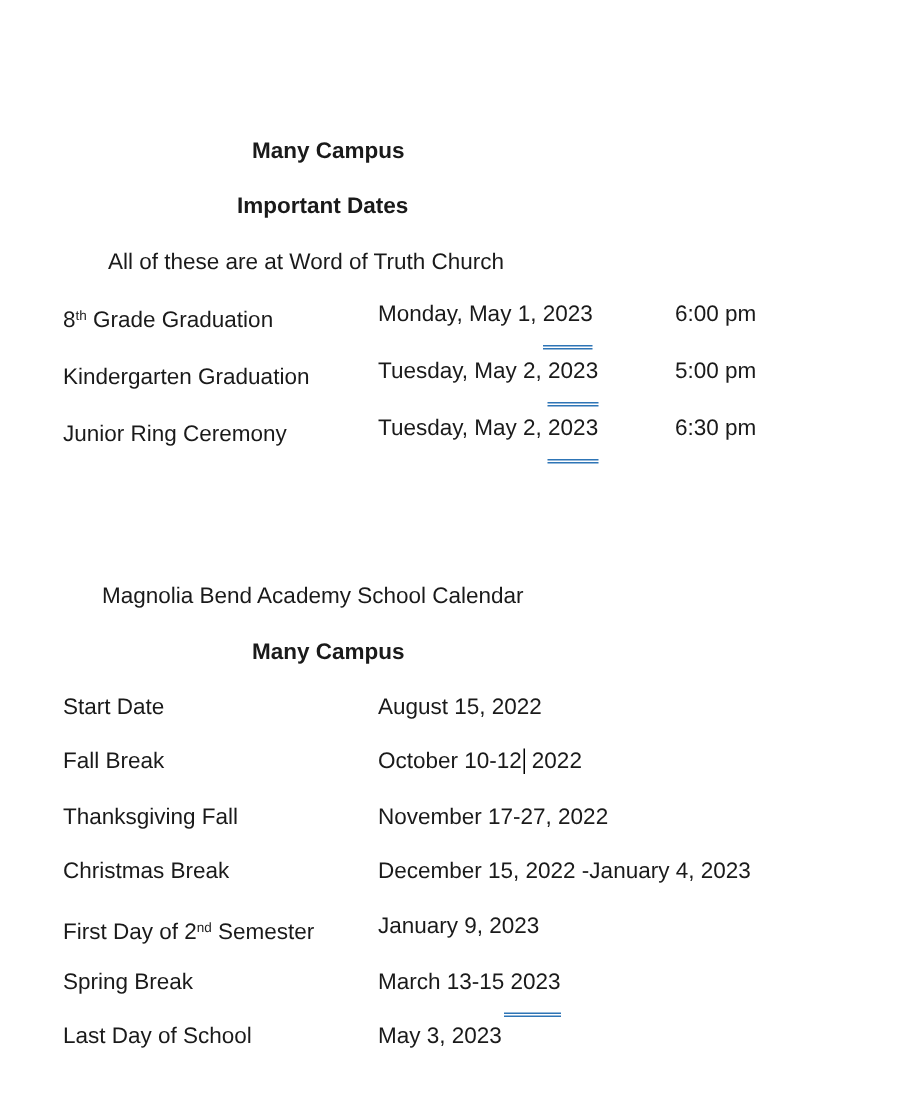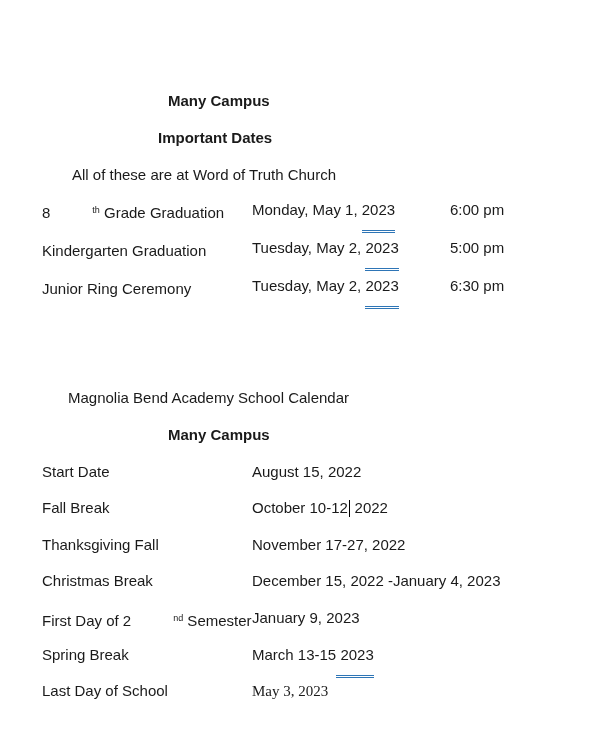--- a/index.html
+++ b/index.html
@@ -21,21 +21,20 @@
   }
   .cell {
     position: absolute;
     white-space: pre;
   }
   .bold { font-weight: 700; }
   .sup {
     font-size: 9px;
     vertical-align: 5px;
     letter-spacing: 0;
-    padding-left: 42px;
   }
   .gram {
     border-bottom: 3px double #2e75b6;
     padding-bottom: 12px;
   }
   .caret {
     display: inline-block;
     width: 1.5px;
     height: 17px;
     background: #000000;
@@ -82,15 +81,15 @@
   <div class="cell" style="left:42px; top:523px;">Christmas Break</div>
   <div class="cell" style="left:252px; top:523px;">December 15, 2022 -January 4, 2023</div>
 
   <div class="cell" style="left:42px; top:560px;"><span>First Day of 2</span><span class="sup">nd</span><span> Semester</span></div>
   <div class="cell" style="left:252px; top:560px;">January 9, 2023</div>
 
   <div class="cell" style="left:42px; top:597px;">Spring Break</div>
   <div class="cell" style="left:252px; top:597px;"><span>March 13-15</span><span class="gram"> 2023</span></div>
 
   <div class="cell" style="left:42px; top:633px;">Last Day of School</div>
-  <div class="cell" style="left:252px; top:633px;font-family:Liberation Serif, serif;">May 3, 2023</div>
+  <div class="cell" style="left:252px; top:633px;">May 3, 2023</div>
 
 </div>
 
 </body></html>

